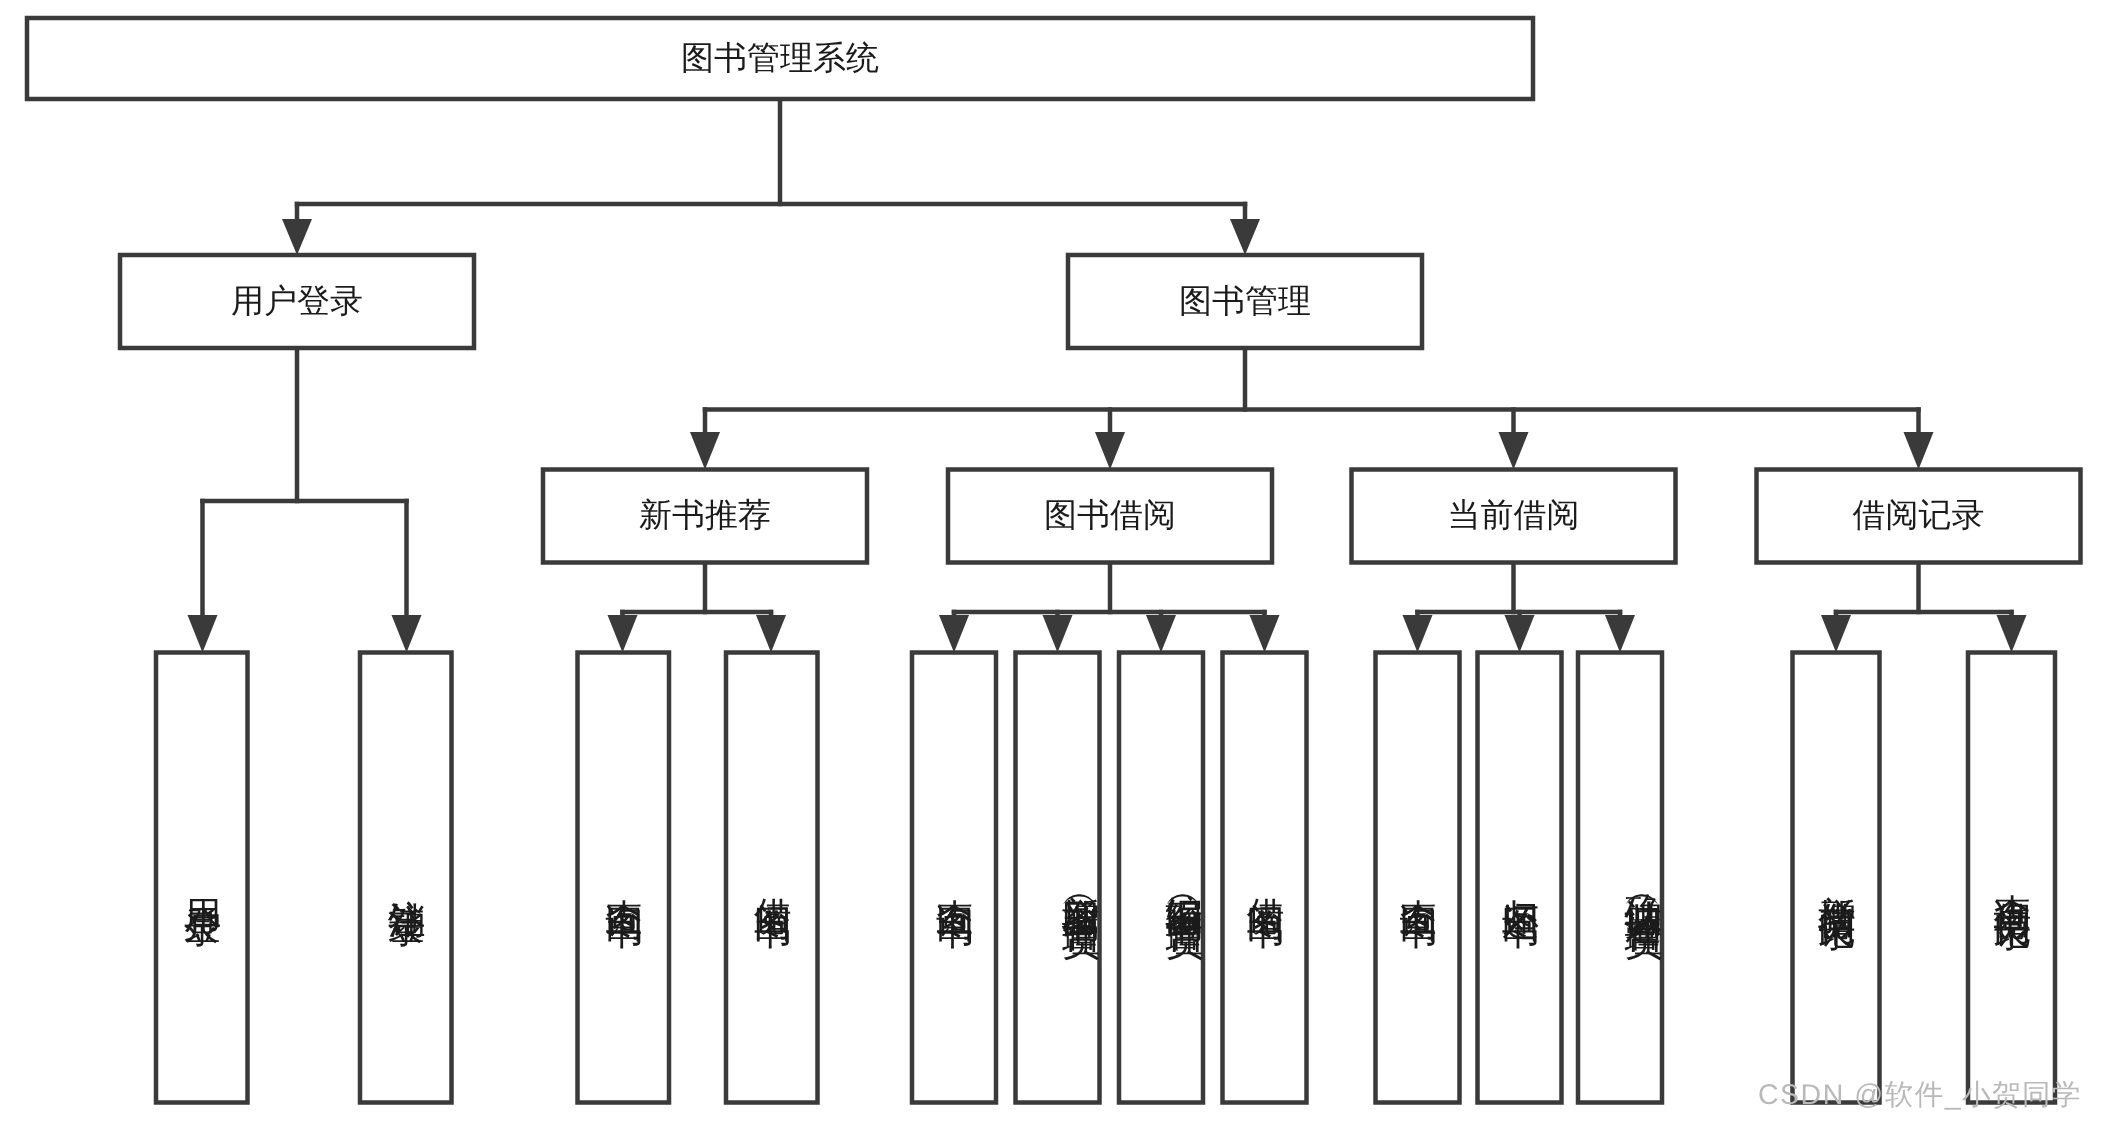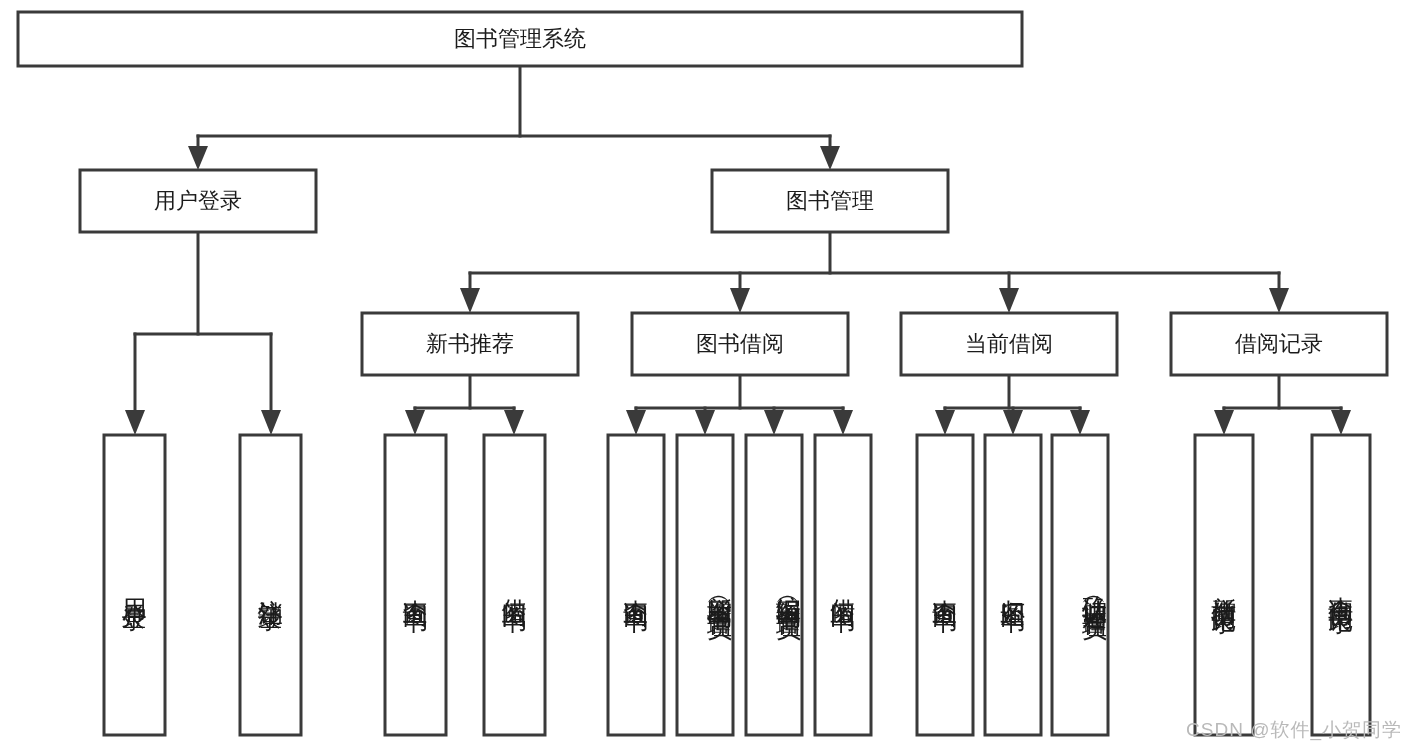--- a/index.html
+++ b/index.html
@@ -58,21 +58,21 @@
     font-family: "Liberation Sans", "DejaVu Sans", sans-serif;
     font-size: 25px;
     line-height: 1.05;
     letter-spacing: 3px;
     color: #1b1b1b;
     white-space: nowrap;
     pointer-events: none;
   }
   .watermark {
     position: absolute;
-    right: 3px;
+    right: 17px;
     bottom: 4px;
     font-family: "Liberation Sans", "DejaVu Sans", sans-serif;
     font-size: 19px;
     color: #b9b9b9;
     letter-spacing: 1px;
     white-space: nowrap;
   }
 </style>
 </head>
 <body>

